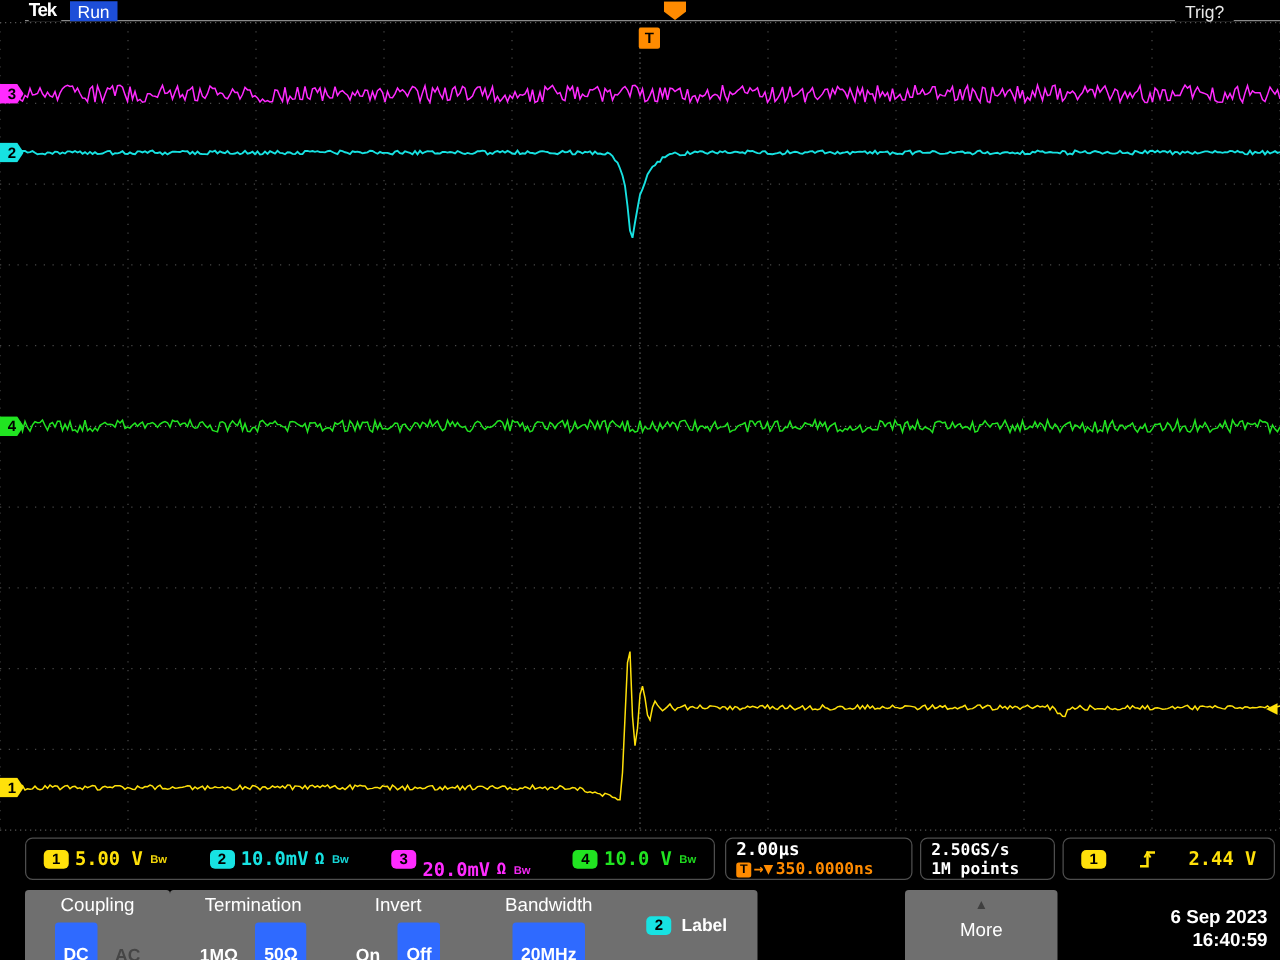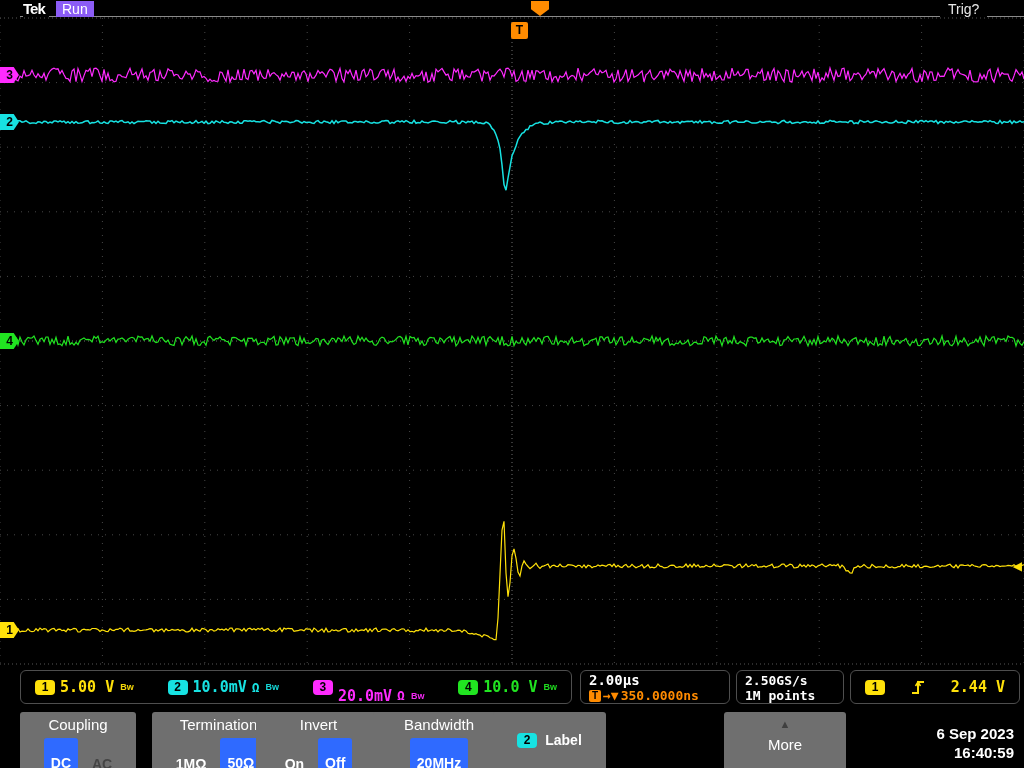--- a/index.html
+++ b/index.html
@@ -5,21 +5,21 @@
   html,body{margin:0;padding:0;background:#000;}
   .scope{position:relative;width:1024px;height:768px;background:#000;overflow:hidden;
          font-family:"Liberation Sans",sans-serif;}
 
   
   .topbar{position:absolute;top:0;left:0;width:1024px;height:18px;z-index:6;margin-left:20px;}
   .topbar .hline{position:absolute;top:16px;left:0;right:0;height:1px;background:#8a8a8a;}
   .tek{position:absolute;left:3px;top:0;color:#fff;font:bold 15px "Liberation Sans",sans-serif;
        letter-spacing:-1px;background:#000;padding-right:4px;z-index:2;}
   .run{position:absolute;left:36px;top:1px;color:#fff;font:14px "Liberation Sans",sans-serif;
-       background:#8b5cf6;padding:0 6px;z-index:2;}
+       background:#1d4ed8;padding:0 6px;z-index:2;}
   .trigq{position:absolute;left:920px;top:1px;color:#e8e8e8;font:14px "Liberation Sans",sans-serif;
        background:#000;padding:0 8px;z-index:2;}
   .trig-pent{position:absolute;left:511px;top:1px;width:18px;height:15px;background:#ff8b00;z-index:3;
        clip-path:polygon(0 0,100% 0,100% 55%,50% 100%,0 55%);
        color:#000;font:bold 10px "Liberation Sans",sans-serif;text-align:center;line-height:12px;}
 
   
   #wave-svg{position:absolute;left:0;top:0;z-index:1;}
 
   .tflag{position:absolute;left:511px;top:22px;width:17px;height:17px;background:#ff8b00;z-index:4;
@@ -172,21 +172,21 @@
   </div>
 
   <div class="menubar">
     <div class="mbtn" style="left:20px;width:116px;">
       <span class="mtitle">Coupling</span>
       <span class="mrow">
         <span class="chip">DC</span>
         <span class="dim">AC</span>
       </span>
     </div>
-    <div class="mbtn" style="left:152px;width:133px;">
+    <div class="mbtn" style="left:136px;width:133px;">
       <span class="mtitle">Termination</span>
       <span class="mrow">
         <span class="plain">1MΩ</span>
         <span class="chip">50Ω</span>
       </span>
     </div>
     <div class="mbtn" style="left:256px;width:125px;">
       <span class="mtitle">Invert</span>
       <span class="mrow">
         <span class="plain">On</span>

